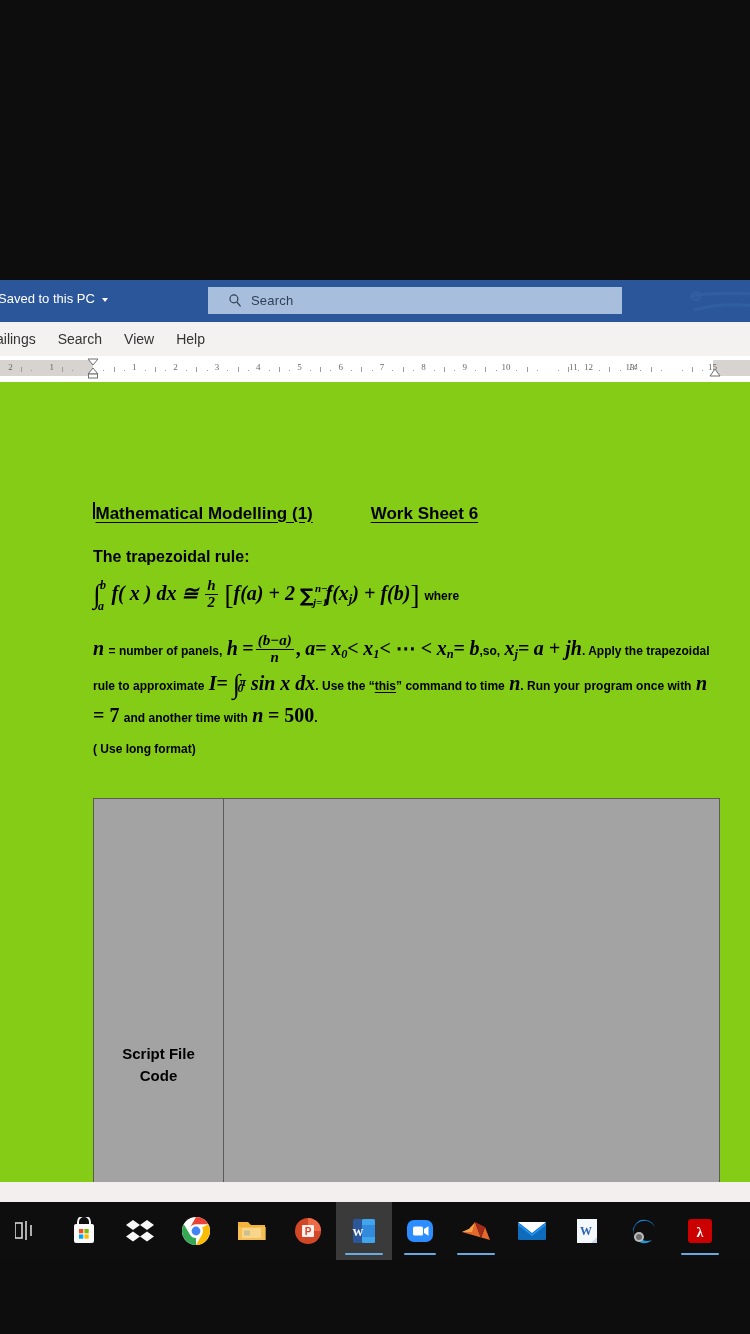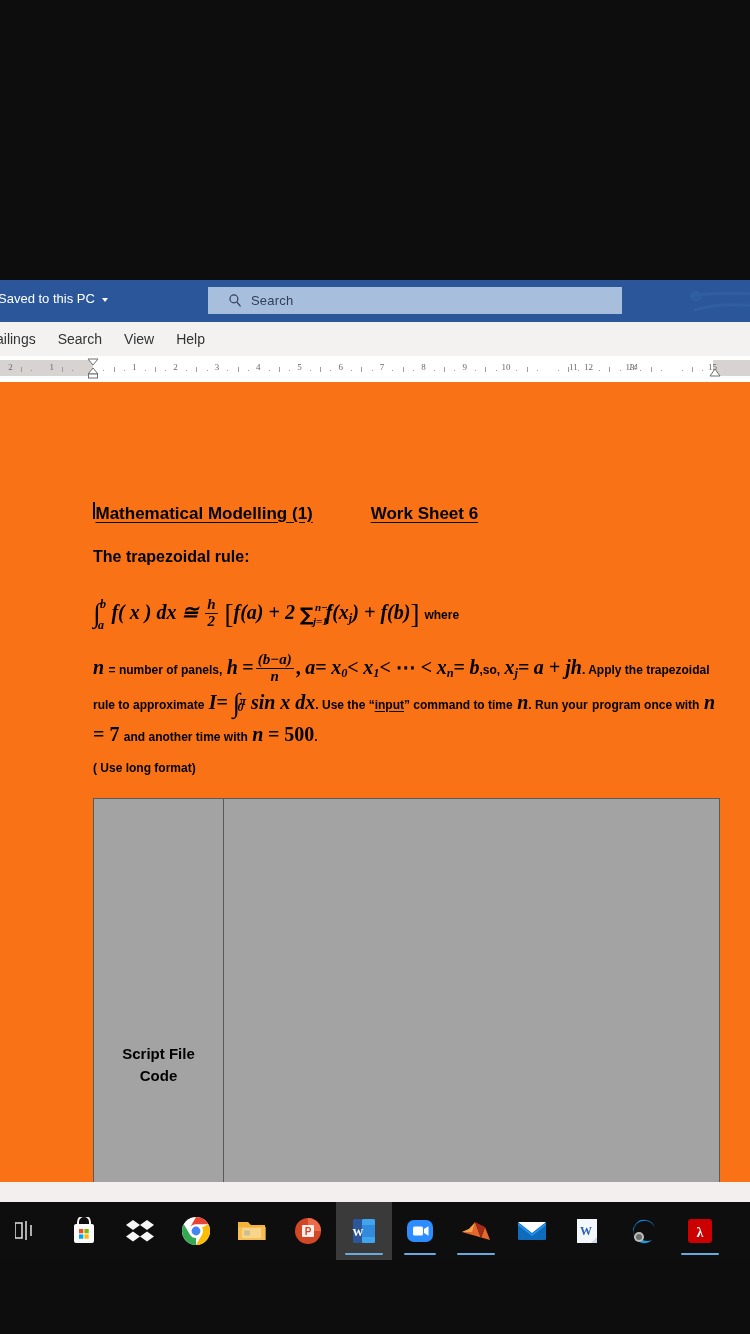--- a/index.html
+++ b/index.html
@@ -151,21 +151,21 @@
     position: absolute;
     left: 709px; top: 13px;
     width: 12px; height: 8px;
   }
 
   
   .doc-area {
     position: absolute;
     left: 0; top: 382px;
     width: 750px; height: 800px;
-    background: #f97316;
+    background: #84cc16;
     overflow: hidden;
   }
   .doc-body {
     position: absolute;
     left: 93px; top: 120px;
     width: 628px;
     color: #000000;
   }
 
   .heading-row {
@@ -189,21 +189,21 @@
     width: 1.5px;
     height: 17px;
     background: #000;
     vertical-align: -3px;
     margin-right: 1px;
   }
 
   .subhead {
     font-weight: bold;
     font-size: 16px;
-    margin-bottom: 32px;
+    margin-bottom: 13px;
   }
 
   .math {
     font-family: "Liberation Serif", serif;
     font-weight: bold;
     font-style: italic;
     font-size: 20px;
   }
   .math.up { font-style: normal; }
   .txt {
@@ -527,21 +527,21 @@
       <span class="math">a</span><span class="math up">=</span>
       <span class="math"><span>x</span><sub class="m">0</sub></span><span class="math up">&lt;</span>
       <span class="math"><span>x</span><sub class="m">1</sub></span><span class="math up">&lt; ⋯ &lt;</span>
       <span class="math"><span>x</span><sub class="m">n</sub></span><span class="math up">=</span>
       <span class="math">b</span><span class="txt">,so,</span>
 
       <span class="math"><span>x</span><sub class="m">j</sub></span><span class="math up">=</span>
       <span class="math">a + jh</span><span class="txt">. Apply the trapezoidal rule to approximate</span>
       <span class="math">I</span><span class="math up">=</span>
 
-      <span class="intg">∫<span class="hi">π</span><span class="lo">0</span></span><span class="math">sin x dx</span><span class="txt">. Use the “</span><span class="txt u-input">input</span><span class="txt">” command to time</span>
+      <span class="intg">∫<span class="hi">π</span><span class="lo">0</span></span><span class="math">sin x dx</span><span class="txt">. Use the “</span><span class="txt u-input">this</span><span class="txt">” command to time</span>
       <span class="math">n</span><span class="txt">. Run your</span>
 
       <span class="txt">program once with</span>
       <span class="math">n</span>
       <span class="math up">= 7</span>
       <span class="txt">and another time with</span>
       <span class="math">n</span>
       <span class="math up">= 500</span><span class="txt">.</span>
       <br>
       <span class="txt">( Use long format)</span>

